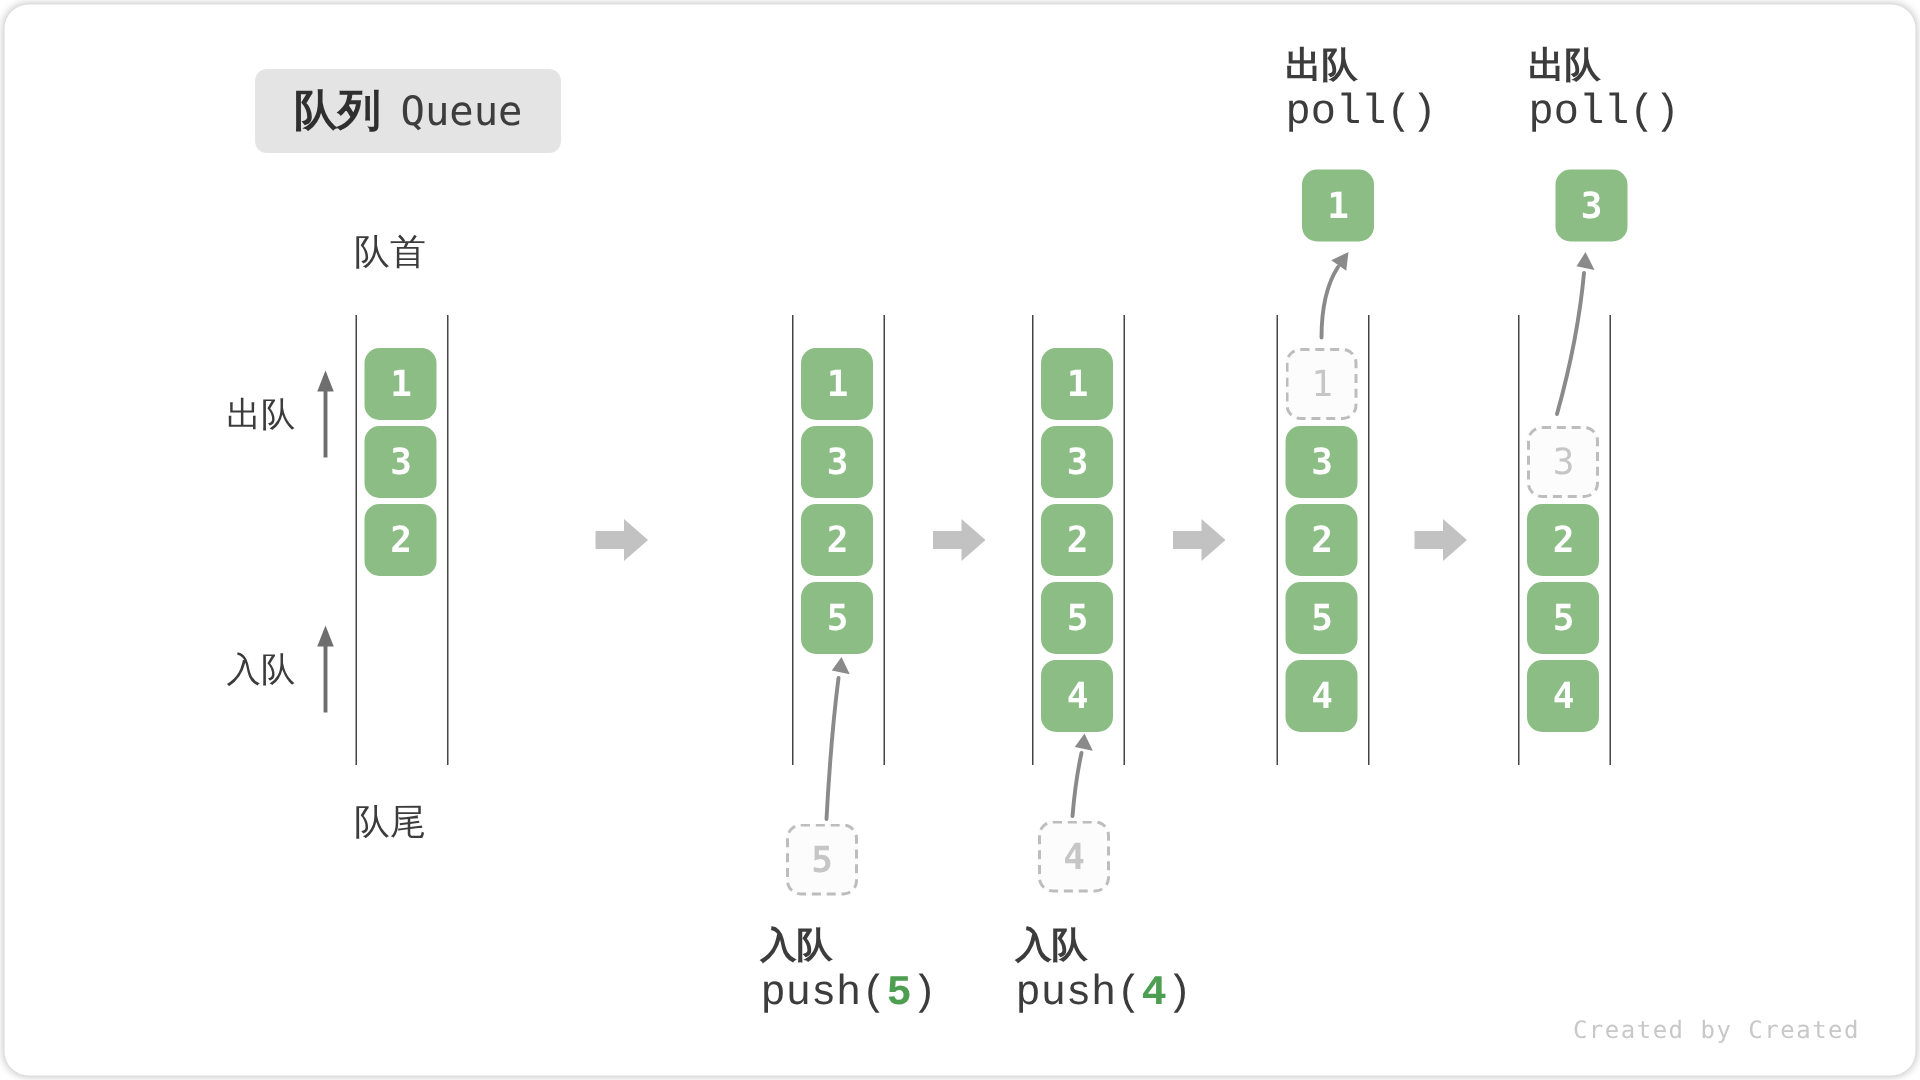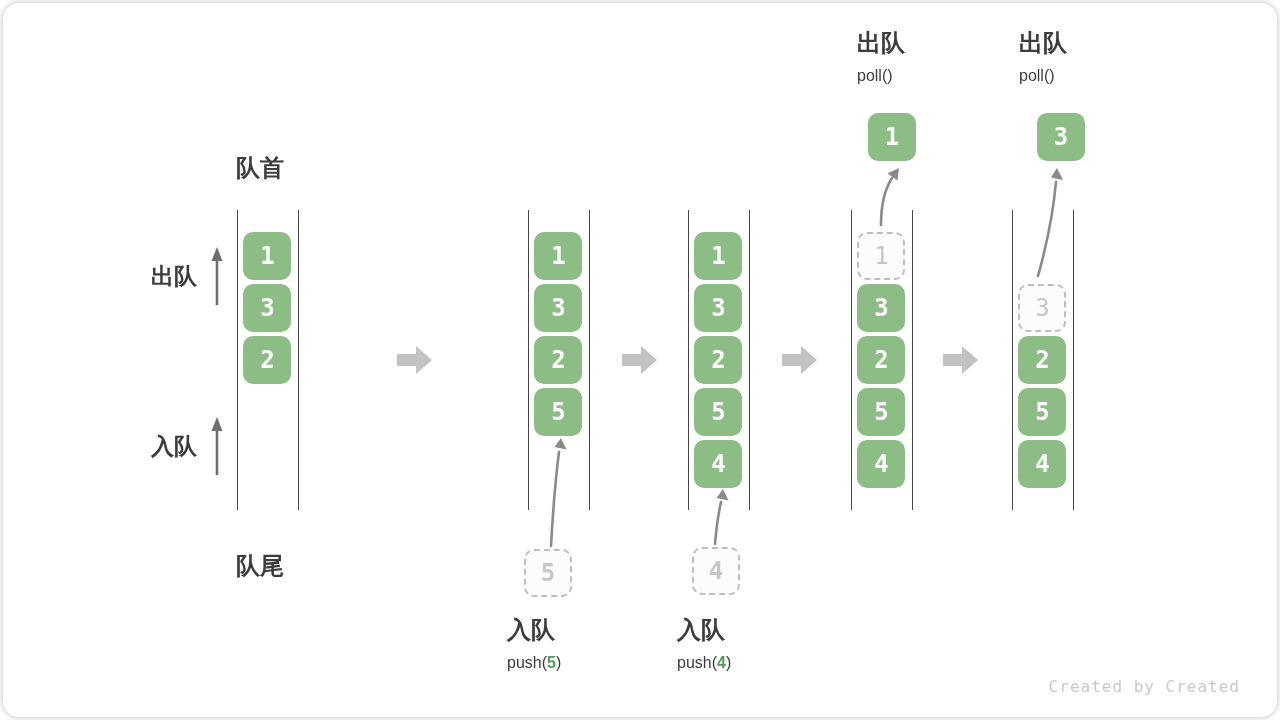--- a/index.html
+++ b/index.html
@@ -20,57 +20,61 @@
     font-family:"DejaVu Sans",sans-serif;color:var(--text-dark);}
   .stage{position:absolute;left:0;top:0;width:1280px;height:720px;}
   .card{position:absolute;left:3px;top:3px;width:1274px;height:714px;
     background:#fff;border-radius:16px;box-shadow:0 0 6px rgba(0,0,0,.28);}
 
   .title-badge{position:absolute;left:170px;top:46px;height:56px;padding:0 26px;
     background:var(--badge-bg);border-radius:8px;display:flex;align-items:center;gap:13px;}
   .title-zh{font-size:29px;font-weight:700;color:#2f2f2f;}
   .title-en{font-family:"DejaVu Sans Mono",monospace;font-size:27px;color:#3d3d3d;}
 
-  .side-label{position:absolute;font-size:24px;font-weight:700;color:var(--text-dark);white-space:nowrap;}
+  .side-label{position:absolute;font-size:24px;font-weight:400;color:var(--text-dark);white-space:nowrap;}
   .op-arrow{position:absolute;}
 
   .queue-col{position:absolute;top:210px;width:62px;height:300px;
     border-left:1.6px solid var(--line-dark);border-right:1.6px solid var(--line-dark);}
   .block{position:absolute;left:5.4px;width:48px;height:48px;border-radius:10px;
     display:flex;align-items:center;justify-content:center;
     font-family:"DejaVu Sans Mono",monospace;font-size:24px;font-weight:700;}
   .solid{background:var(--block-green);color:#fff;}
   .dashed{border:2.5px dashed var(--dashed-gray);background:#fcfcfc;
     color:var(--dashed-text);font-weight:400;}
   .s0{top:22px}.s1{top:74px}.s2{top:126px}.s3{top:178px}.s4{top:230px}
 
   .float-block{position:absolute;width:48px;height:48px;border-radius:10px;
     display:flex;align-items:center;justify-content:center;
     font-family:"DejaVu Sans Mono",monospace;font-size:24px;font-weight:700;}
 
   .op-caption{position:absolute;white-space:nowrap;}
   .op-caption .zh{font-size:24px;font-weight:700;color:var(--text-dark);line-height:34px;}
-  .op-caption .code{font-family:Liberation Sans, sans-serif;font-size:16px;
+  .op-caption .code{font-family:Liberation Mono, monospace;font-size:28px;
     color:var(--text-dark);line-height:32px;}
   .op-caption .code .arg{color:var(--code-green);font-weight:700;}
 
   .flow-arrow{position:absolute;width:36px;height:30px;}
   .watermark{position:absolute;right:40px;bottom:24px;
     font-family:"DejaVu Sans Mono",monospace;font-size:16px;color:var(--watermark);letter-spacing:1px;}
   svg{display:block;overflow:visible;}
 </style>
 </head>
 <body>
 
 <div class="stage">
   <div class="card"></div>
 
+  <div class="title-badge">
+    <span class="title-zh">队列</span>
+    <span class="title-en">Queue</span>
+  </div>
 
   <div class="side-label" style="left:236px;top:152px;">队首</div>
-  <div class="side-label" style="left:236px;top:550px;">队尾</div>
+  <div class="side-label" style="left:236px;top:532px;">队尾</div>
   <div class="side-label" style="left:151px;top:261px;font-size:23px;">出队</div>
   <div class="side-label" style="left:151px;top:431px;font-size:23px;">入队</div>
 
   <svg class="op-arrow" style="left:209px;top:245px;" width="16" height="62">
     <line x1="8" y1="60" x2="8" y2="14" stroke="var(--label-arrow)" stroke-width="2.6"></line>
     <polygon points="8,2 2.5,16 13.5,16" fill="var(--label-arrow)"></polygon>
   </svg>
   <svg class="op-arrow" style="left:209px;top:415px;" width="16" height="62">
     <line x1="8" y1="60" x2="8" y2="14" stroke="var(--label-arrow)" stroke-width="2.6"></line>
     <polygon points="8,2 2.5,16 13.5,16" fill="var(--label-arrow)"></polygon>

